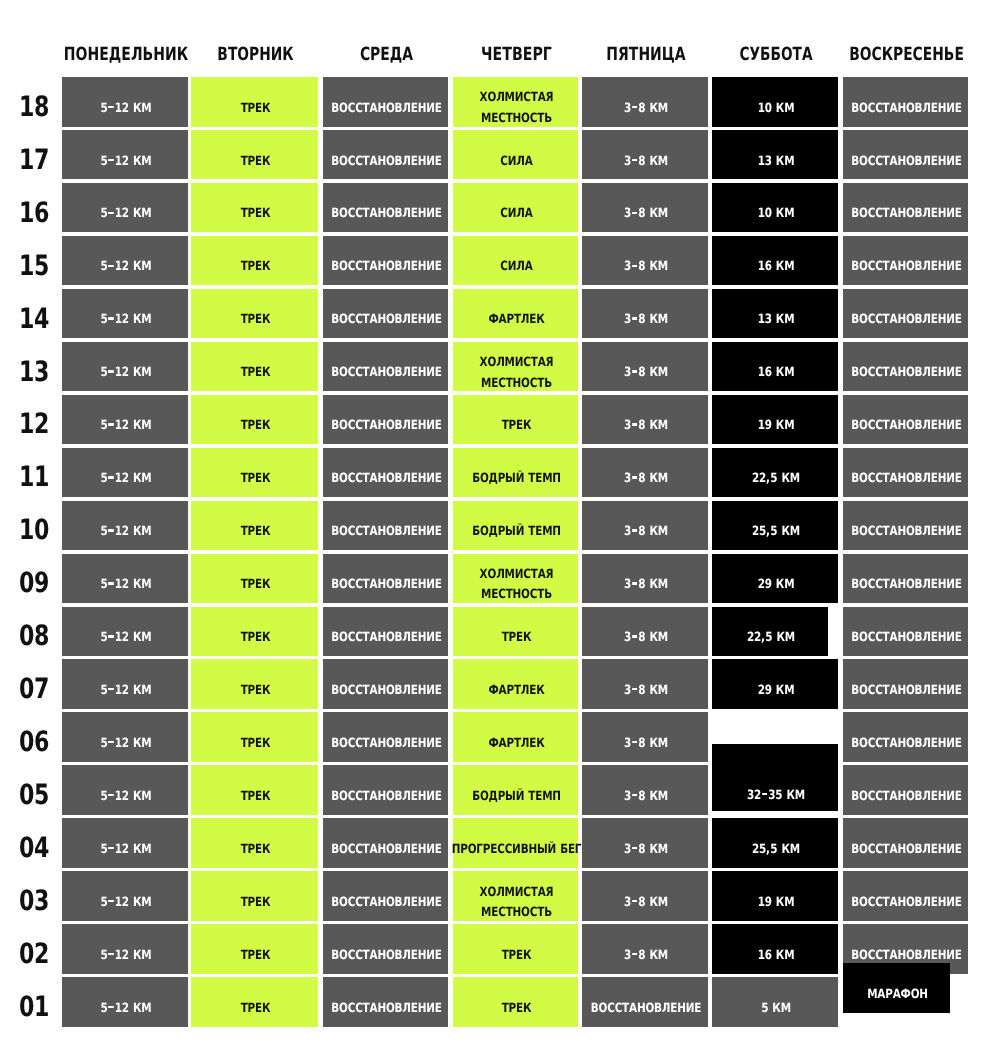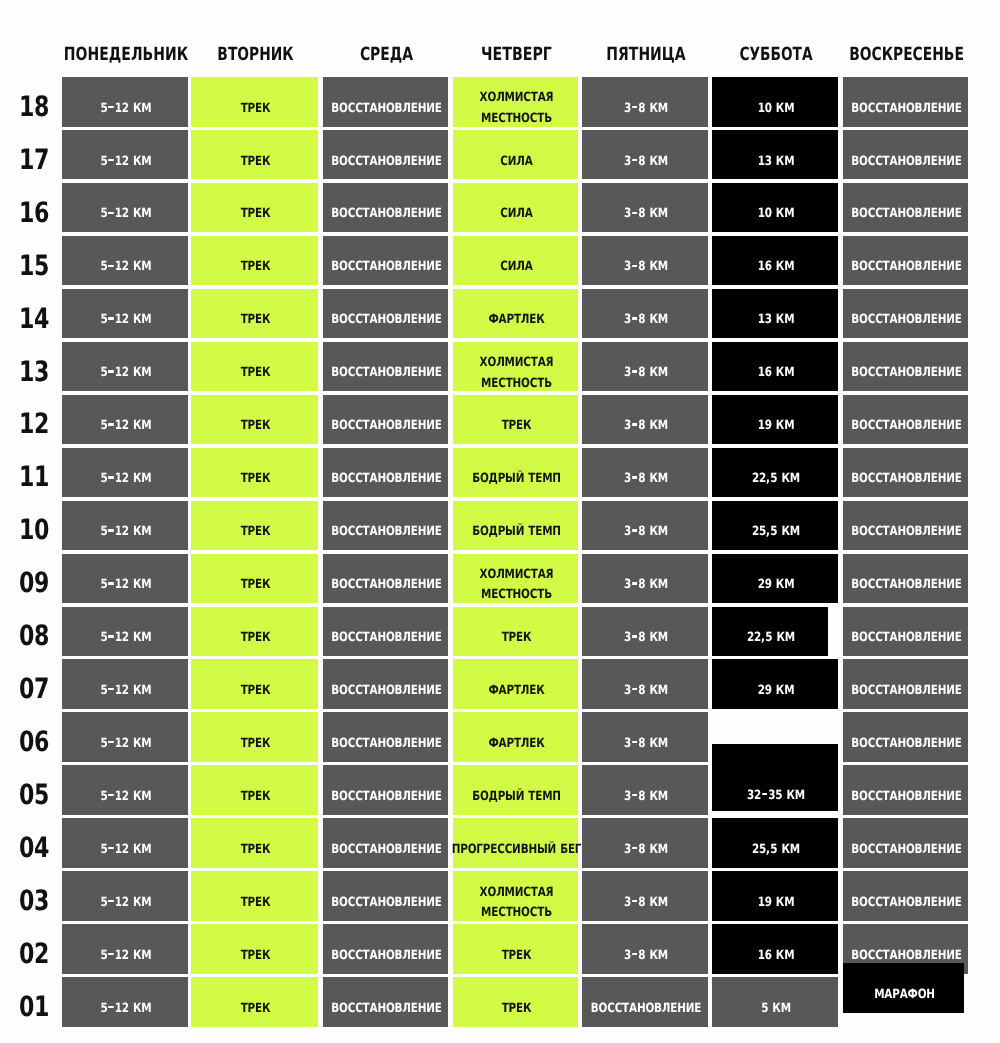--- a/index.html
+++ b/index.html
@@ -490,17 +490,17 @@
       </div>
     <div class="cellwrap green" style="left:453px;top:977.15px;width:125px;height:49.5px;">
         <span class="celltxt">ТРЕК</span>
       </div>
     <div class="cellwrap gray" style="left:582px;top:977.15px;width:126px;height:49.5px;">
         <span class="celltxt">ВОССТАНОВЛЕНИЕ</span>
       </div>
     <div class="cellwrap gray" style="left:712px;top:977.15px;width:126px;height:49.5px;">
         <span class="celltxt">5 КМ</span>
       </div>
-    <div class="cellwrap black" style="left:843px;top:963px;width:121px;height:49.5px;">
+    <div class="cellwrap black" style="left:843px;top:963px;width:107px;height:49.5px;">
         <span class="celltxt">МАРАФОН</span>
       </div>
   </div>
 </div>
 
 </body></html>

